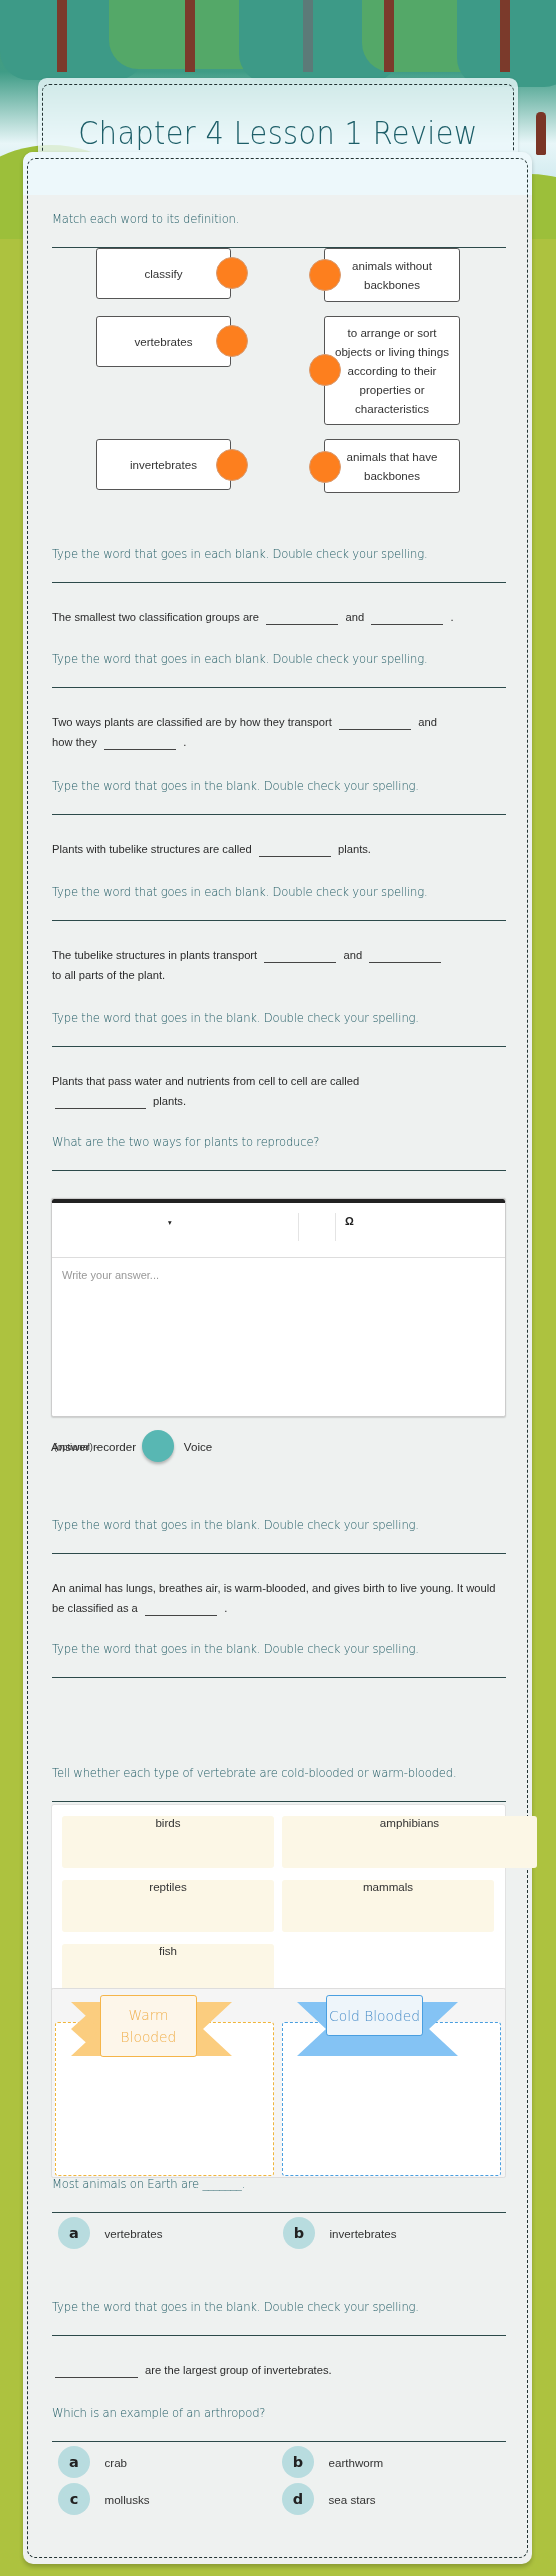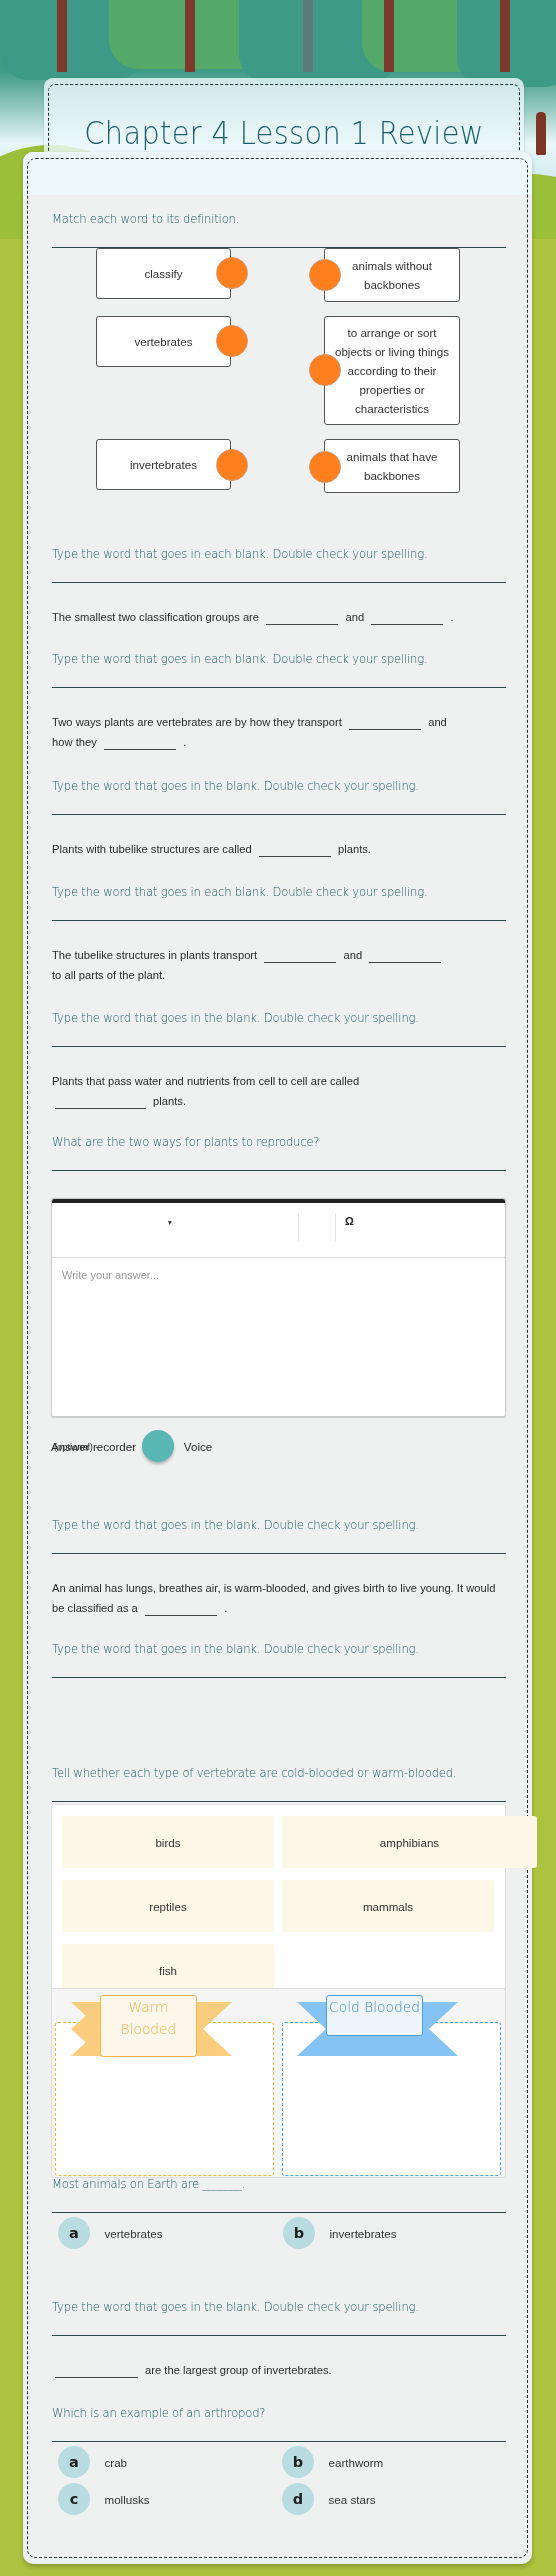--- a/index.html
+++ b/index.html
@@ -17,21 +17,21 @@
   }
   .forest .canopy {
     position: absolute; top: 0; height: 58px; border-radius: 0 0 29px 29px;
   }
   .forest .trunk { position: absolute; top: 0; width: 10px; background: #7b3a2b; }
   .forest .hill { position: absolute; border-radius: 50%; }
   .deer-body { position: absolute; background: #7a3526; }
 
   
   .title-card {
-    position: absolute; left: 44px; top: 78px; width: 480px; height: 145px;
+    position: absolute; left: 38px; top: 78px; width: 480px; height: 145px;
     background: rgba(236,248,250,0.82);
     border-radius: 8.7px; box-shadow: 0 1.4px 2.9px rgba(0,0,0,0.15);
   }
   .title-card .dash {
     position: absolute; left: 4.3px; top: 5.8px; right: 4.3px; bottom: 0;
     border: 1.4px dashed #233; border-bottom: none; border-radius: 7.2px 7.2px 0 0;
   }
   .title-text {
     position: absolute; left: 0; right: 0; top: 36px; text-align: center;
     font-family: "DejaVu Sans", sans-serif; font-weight: 300; font-size: 32px;
@@ -94,30 +94,30 @@
   .recorder { position: absolute; display: flex; align-items: center; font-weight: normal; font-size: 11.6px; color: #2b2b2b; }
   .recorder .opt { font-size: 9.4px; margin-left: 2.9px; }
   .recorder .dot {
     width: 32px; height: 32px; border-radius: 50%; background: #58b7b3; margin: 0 10px 0 5.8px;
     box-shadow: 0 2.2px 2.9px rgba(0,0,0,0.25);
   }
 
   
   .chip-panel { position: absolute; background: #fff; border: 0.7px solid #e2e2e2; border-radius: 2.9px; }
   .chip {
-    position: absolute; background: #fcf7e6; border-radius: 2.9px; display: flex; align-items: center;
+    position: absolute; background: #fcf7e6; border-radius: 2.9px; display: flex; align-items: flex-start;
     justify-content: center; font-size: 11.6px; color: #333;
   }
   .bins { position: absolute; background: #f5f5f5; border: 0.7px solid #ddd; border-radius: 2.2px; }
   .bin { position: absolute; border: 1.4px dashed; border-radius: 2.9px; background: #fff; }
   .ribbon-tail { position: absolute; width: 0; height: 0; }
   .banner {
     position: absolute; border: 1.4px solid; border-radius: 2.9px; text-align: center;
     font-family: "DejaVu Sans", sans-serif; font-size: 13.8px; font-weight: 300; line-height: 22px;
-    display: flex; align-items: flex-start; justify-content: center;
+    display: flex; align-items: center; justify-content: center;
   }
 
   
   .opt { position: absolute; display: flex; align-items: center; font-size: 11.6px; color: #333; }
   .opt .bubble {
     width: 32px; height: 32px; border-radius: 50%; background: #b8dcdf; display: flex;
     align-items: center; justify-content: center; margin-right: 14.5px;
     font-family: "DejaVu Sans", sans-serif; font-size: 14.5px; font-weight: bold; color: #222;
   }
 </style>
@@ -182,21 +182,21 @@
 <div class="section" style="top:547px;">
   <div class="q-title">Type the word that goes in each blank.  Double check your spelling.</div>
   <div class="q-body">
     <span>The smallest two classification groups are</span><span class="blank"></span><span>and</span><span class="blank"></span><span>.</span>
   </div>
 </div>
 
 <div class="section" style="top:652px;">
   <div class="q-title">Type the word that goes in each blank.  Double check your spelling.</div>
   <div class="q-body">
-    <span>Two ways plants are vertebrates are by how they transport</span><span class="blank"></span><span>and</span><br>
+    <span>Two ways plants are classified are by how they transport</span><span class="blank"></span><span>and</span><br>
     <span>how they</span><span class="blank"></span><span>.</span>
   </div>
 </div>
 
 <div class="section" style="top:779px;">
   <div class="q-title">Type the word that goes in the blank.  Double check your spelling.</div>
   <div class="q-body">
     <span>Plants with tubelike structures are called</span><span class="blank"></span><span>plants.</span>
   </div>
 </div>

